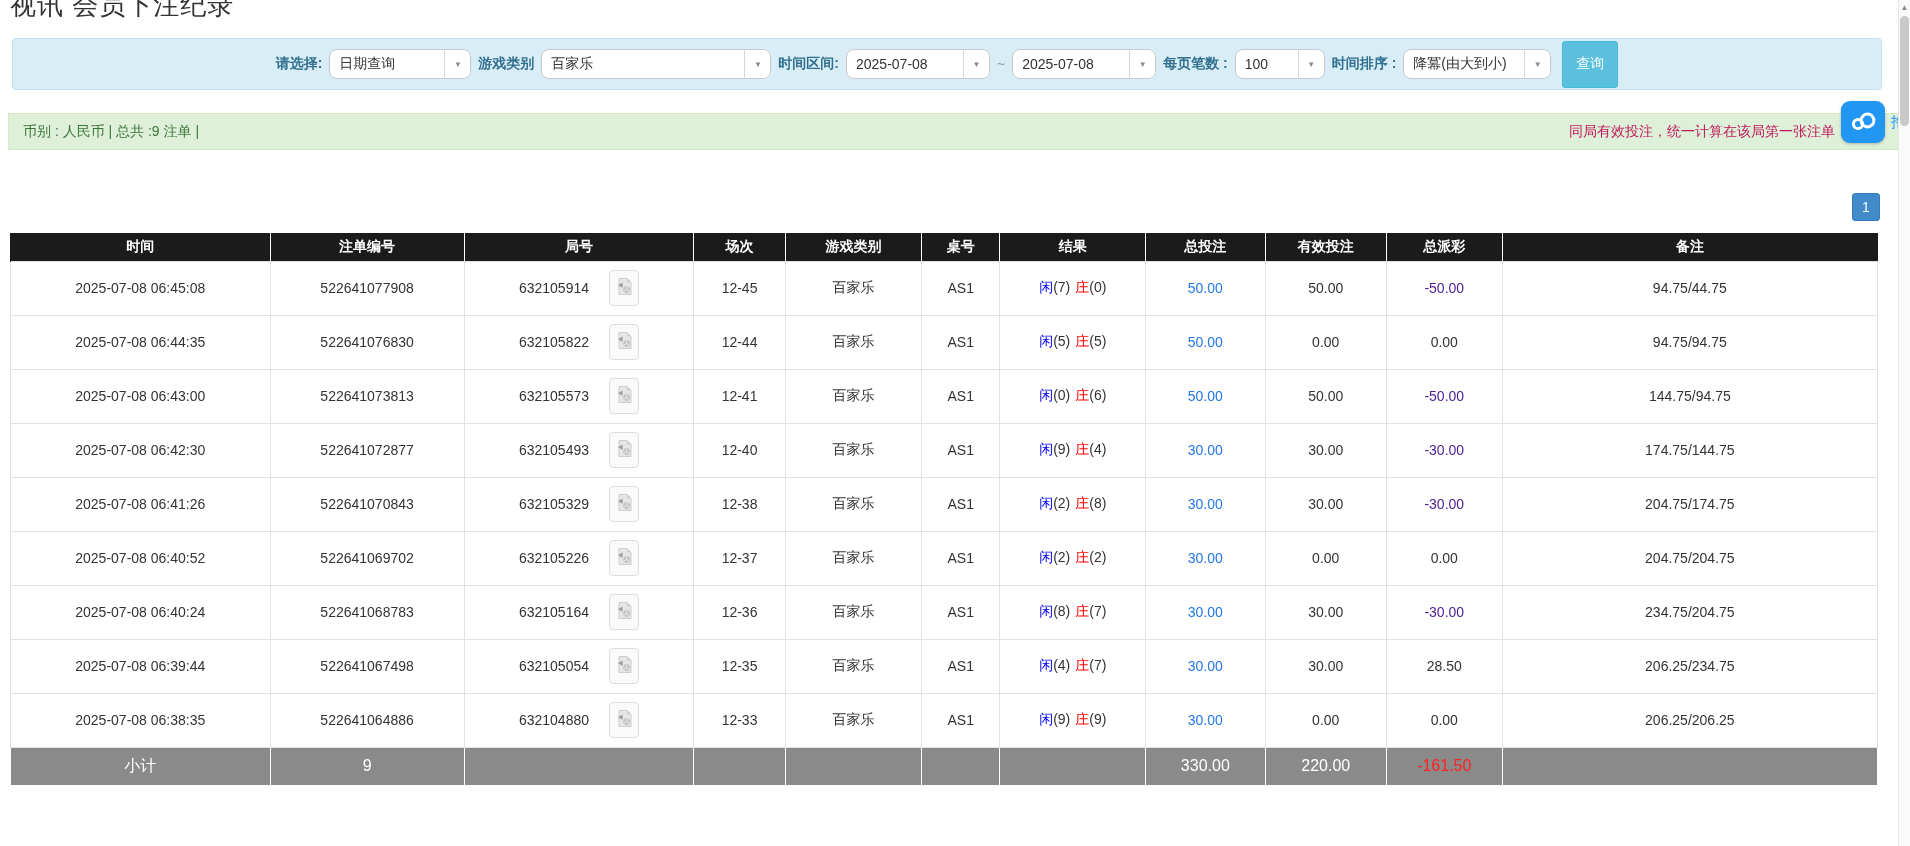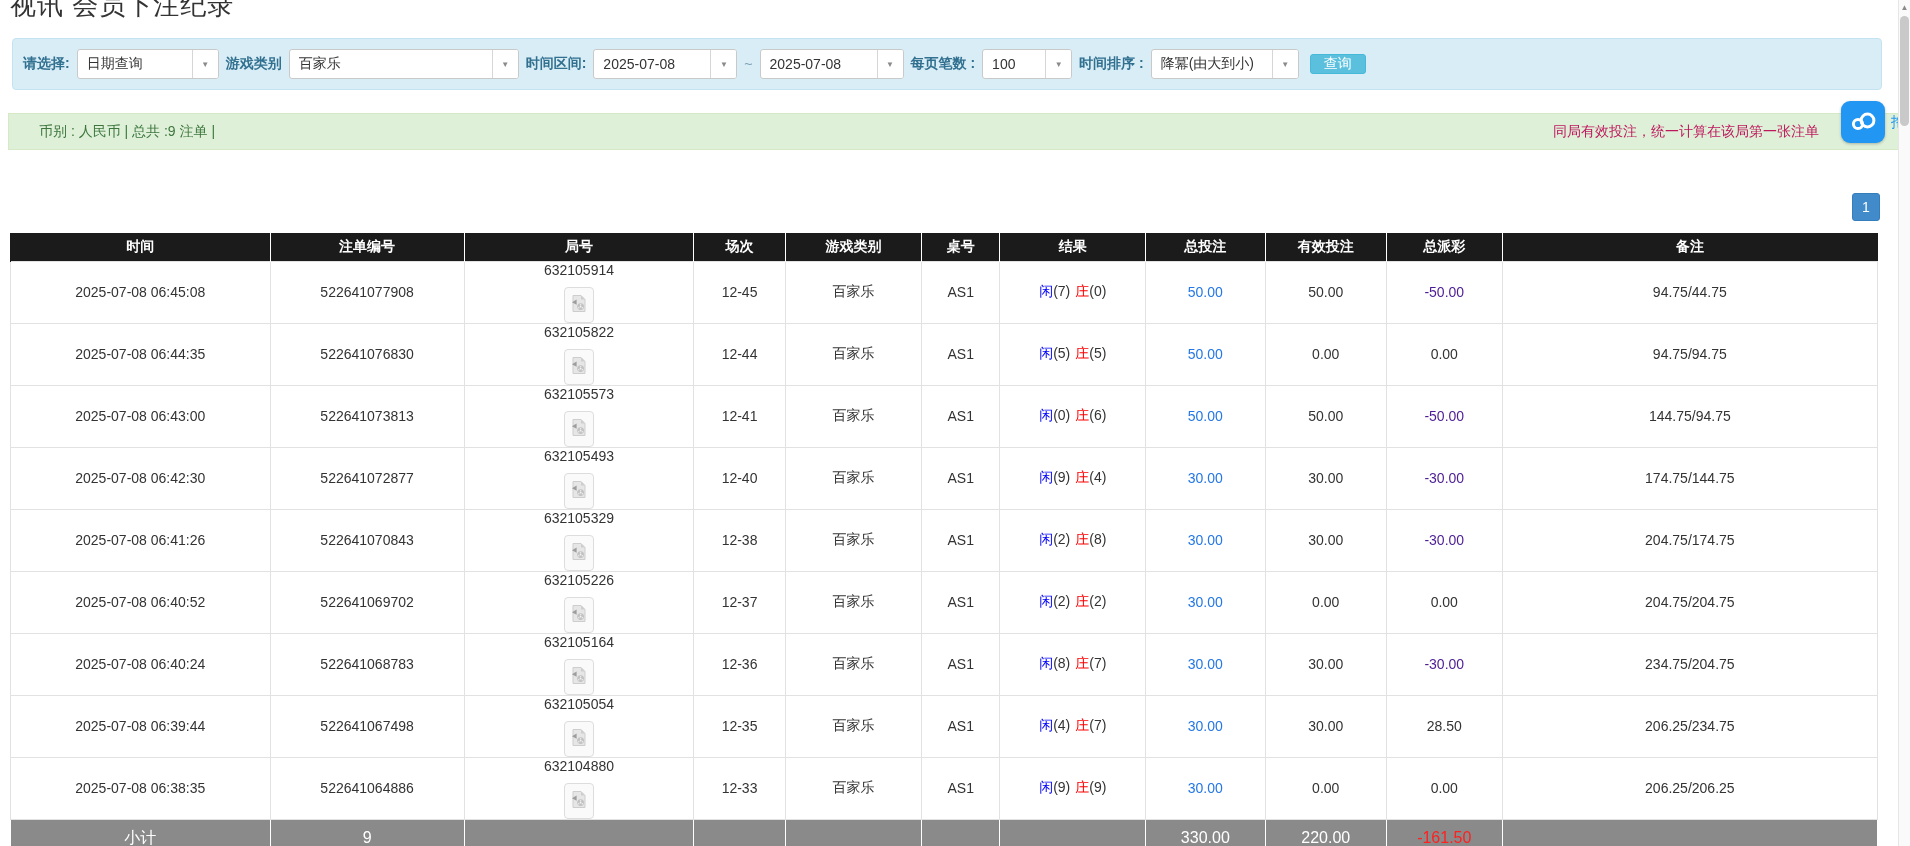--- a/index.html
+++ b/index.html
@@ -23,34 +23,35 @@
   .filter-panel {
     margin: 15px 28px 0 12px;
     height: 52px;
     background: #d9edf7;
     border: 1px solid #c4e3f1;
     border-radius: 4px;
     display: flex;
     align-items: center;
     padding: 0 10px;
     gap: 7px;
+    justify-content: center;
   }
   .f-label {
     color: #31708f;
     font-weight: bold;
     font-size: 14px;
     white-space: nowrap;
   }
   .combo {
     display: flex;
     align-items: stretch;
     height: 30px;
     background: #fff;
     border: 1px solid #c9c9c9;
-    border-radius: 3px;
+    border-radius: 8px;
     overflow: hidden;
   }
   .combo-text {
     display: flex;
     align-items: center;
     padding: 0 9px;
     font-size: 14px;
     color: #333;
     white-space: nowrap;
   }
@@ -64,40 +65,40 @@
     color: #8a8a8a;
     font-size: 8px;
   }
   .w-select .combo-text { width: 114px; }
   .w-game   .combo-text { width: 202px; }
   .w-date   .combo-text { width: 116px; }
   .w-size   .combo-text { width: 62px;  }
   .w-sort   .combo-text { width: 120px; }
   .tilde { color: #7aa0b5; font-size: 14px; }
   .search-btn {
-    height: 20px;
+    height: 47px;
     padding: 0 13px;
     background: #5bc0de;
     border: 1px solid #46b8da;
     border-radius: 3px;
     color: #fff;
     font-size: 14px;
     cursor: pointer;
     margin-left: 4px;
   }
   
   .notice-bar {
     margin: 23px 8px 0 8px;
     background: #dff0d8;
     border: 1px solid #d6e9c6;
     height: 37px;
     display: flex;
     align-items: center;
     justify-content: space-between;
-    padding: 0 30px;
+    padding: 0 14px;
     font-size: 14px;
   }
   .notice-left { color: #3c763d; }
   .notice-right { color: #be185d; padding-right: 52px; }
   
   .pagination-row {
     margin: 43px 30px 12px 0;
     display: flex;
     justify-content: flex-end;
   }
@@ -138,21 +139,21 @@
     font-size: 14px;
     color: #333;
     overflow: hidden;
     white-space: nowrap;
   }
   .bet-table .blue-val { color: #2377e6; }
   .bet-table .neg { color: #4c1d95; }
   .res-p { color: #0000ff; }
   .res-b { color: #ff0000; margin-left: 5px; }
   .res-n { color: #333; }
-  .round-wrap { display: inline-flex; align-items: center; gap: 9px; flex-direction: column; }
+  .round-wrap { display: inline-flex; align-items: center; gap: 20px; }
   .video-btn {
     width: 30px; height: 36px;
     border: 1px solid #ddd;
     border-radius: 4px;
     background: #fafafa;
     display: inline-flex;
     align-items: center;
     justify-content: center;
     cursor: pointer;
     padding: 0;

